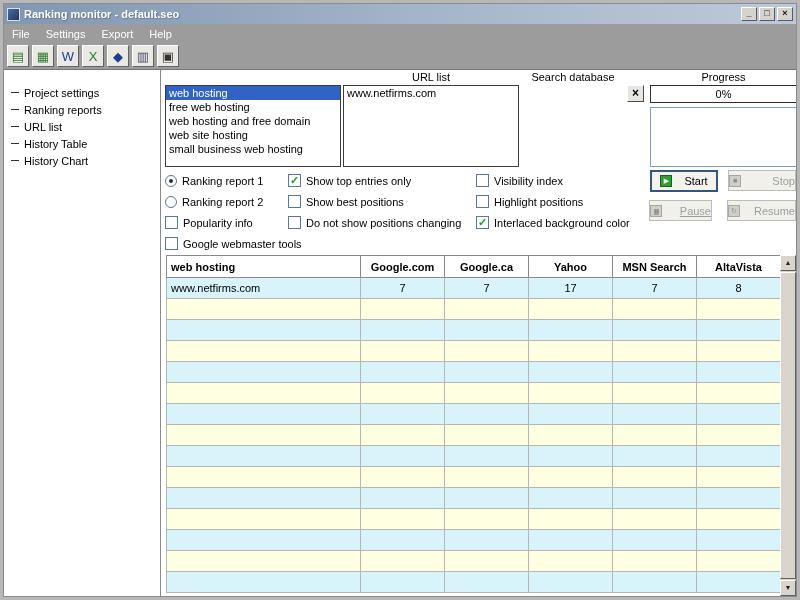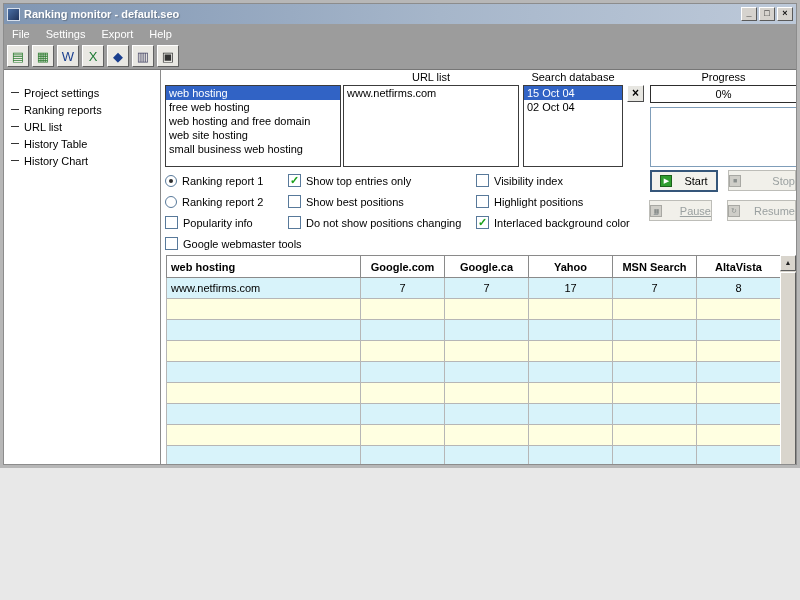--- a/index.html
+++ b/index.html
@@ -1,19 +1,19 @@
 <!DOCTYPE html>
 <html><head>
 <meta charset="utf-8">
 <style>
   * { margin:0; padding:0; box-sizing:border-box; }
   html,body { width:800px; height:600px; }
   body { font-family:"Liberation Sans", sans-serif; font-size:11px; background:#e8e8e8; color:#000; }
 
-  .window { width:800px; height:468px; background:#b7b7b7; padding:3px; }
+  .window { width:800px; height:600px; background:#b7b7b7; padding:3px; }
   .window-inner { width:100%; height:100%; display:flex; flex-direction:column; background:#fff; border:1px solid #8c8c8c; }
 
   
   .titlebar { height:20px; flex:0 0 20px; background:linear-gradient(to right,#8096b3,#a6b6ca 55%,#bdc9d9); display:flex; align-items:center; padding:0 3px; color:#fff; font-weight:bold; }
   .title-icon { width:13px; height:13px; background:linear-gradient(135deg,#4a6fa5,#21355c); border:1px solid #d8e0ec; margin-right:4px; flex:0 0 13px; }
   .title-text { white-space:nowrap; text-shadow:1px 1px 1px rgba(0,0,0,.25); }
   .win-buttons { margin-left:auto; display:flex; gap:2px; }
   .win-btn { width:16px; height:14px; background:#d6d3ce; border:1px solid; border-color:#ffffff #5a5a5a #5a5a5a #ffffff; font-size:9px; line-height:11px; text-align:center; color:#111; font-weight:bold; cursor:default; }
 
   
@@ -164,24 +164,20 @@
         <div class="listbox" id="keyword-listbox">
             <div class="list-item selected">web hosting</div>
             <div class="list-item">free web hosting</div>
             <div class="list-item">web hosting and free domain</div>
             <div class="list-item">web site hosting</div>
             <div class="list-item">small business web hosting</div>
           </div>
         <div class="listbox" id="url-listbox">
             <div class="list-item">www.netfirms.com</div>
           </div>
-        <div class="listbox" id="db-listbox">
-            <div class="list-item selected">15 Oct 04</div>
-            <div class="list-item">02 Oct 04</div>
-          </div>
 
         <div class="xbtn">×</div>
 
         <div class="progress-bar">0%</div>
         <div class="progress-log"></div>
 
         <div class="opt-col" id="opt-col1">
             <div class="opt-row">
               <span class="radio checked"></span>
               <span class="opt-label">Ranking report 1</span>

